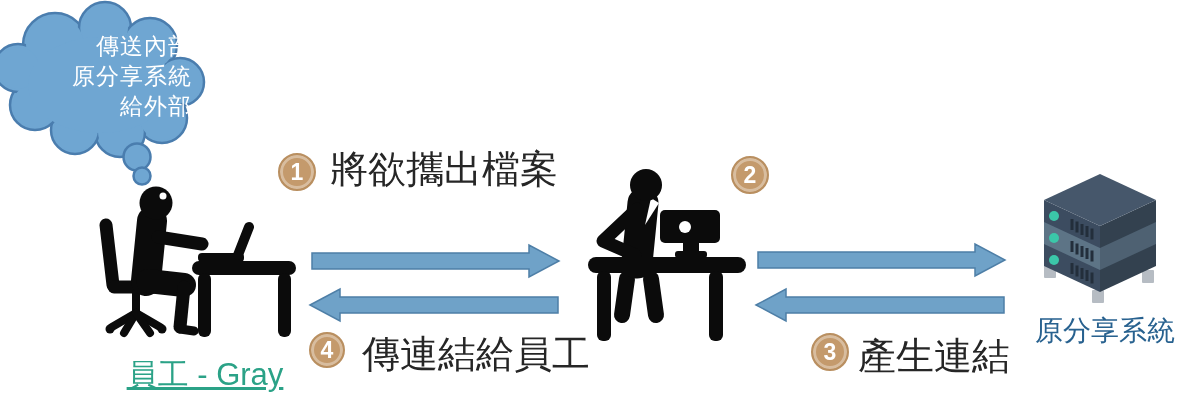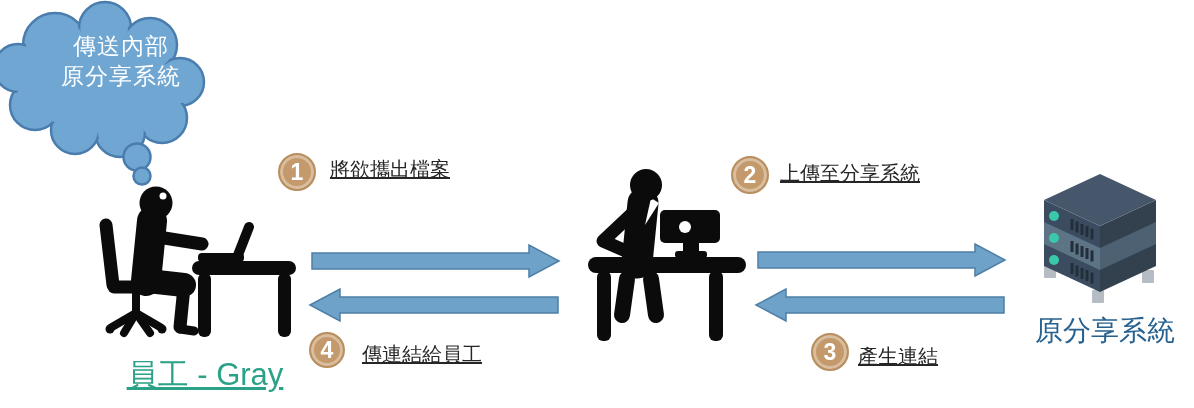--- a/index.html
+++ b/index.html
@@ -9,23 +9,23 @@
     --teal:#2BA287; --server-blue:#27618F;
     --ink:#0B0B0B; --step-text:#262626;
     --server-dark:#3C4C60; --server-darker:#33414F; --server-top:#46576B;
     --server-mid:#5D7486; --server-mid2:#4E6172; --server-led:#3BC7A9;
     --server-slot:#232E3B; --server-foot:#B6BCC3;
   }
   html,body{margin:0;padding:0;background:#fff;}
   body{font-family:"Liberation Sans","DejaVu Sans",sans-serif;}
   .stage{position:relative;width:1194px;height:408px;background:#fff;overflow:hidden;}
   .abs{position:absolute;}
-  .cloud-text{position:absolute;left:34px;top:31px;width:174px;text-align:center;
+  .cloud-text{position:absolute;left:18px;top:31px;width:174px;text-align:right;
     color:#fff;font-size:23px;line-height:30px;letter-spacing:1px;}
-  .step-text{position:absolute;color:var(--step-text);font-size:20px;line-height:41px;white-space:nowrap;text-decoration:underline;}
+  .step-text{position:absolute;color:var(--step-text);font-size:38px;line-height:41px;white-space:nowrap;}
   .badge{position:absolute;width:38px;height:38px;border-radius:50%;
     background:var(--badge);border:2px solid var(--badge-border);box-sizing:border-box;
     box-shadow:inset 0 0 0 3px rgba(255,255,255,.35);
     color:#fff;font-weight:bold;font-size:23px;display:flex;align-items:center;justify-content:center;}
   .actor-label{position:absolute;text-align:center;font-size:31px;color:var(--teal);white-space:nowrap;text-decoration:underline;}
   .server-label{position:absolute;font-size:28px;color:var(--server-blue);white-space:nowrap;}
   .arrow{position:absolute;}
   .arrow polygon{fill:var(--arrow);stroke:var(--arrow-border);stroke-width:1.5;}
   .cloud-outline{fill:var(--cloud-fill);stroke:var(--cloud-border);stroke-width:2.5;}
   .cloud-fill{fill:var(--cloud-fill);stroke:none;}
@@ -58,20 +58,21 @@
       <circle class="cloud-fill" cx="35" cy="105" r="22"></circle>
       <circle class="cloud-fill" cx="18" cy="68" r="21"></circle>
       <ellipse class="cloud-fill" cx="100" cy="85" rx="72" ry="48"></ellipse>
       <circle class="cloud-outline" cx="137" cy="157" r="13.5"></circle>
       <circle class="cloud-outline" cx="142" cy="176" r="8.5"></circle>
     </g>
   </svg>
   <div class="cloud-text">
     <div>傳送內部</div>
     <div>原分享系統</div>
+    <div>給外部</div>
   </div>
 
   <svg class="abs" style="left:72px;top:183px" width="230" height="162" viewBox="0 0 230 162">
     <line class="fig-line" x1="34" y1="42" x2="41" y2="102" stroke-width="13"></line>
     <line class="fig-line" x1="42" y1="104" x2="86" y2="104" stroke-width="13"></line>
     <line class="fig-line" x1="64" y1="110" x2="64" y2="130" stroke-width="8"></line>
     <line class="fig-line" x1="64" y1="130" x2="40" y2="144" stroke-width="8"></line>
     <line class="fig-line" x1="64" y1="130" x2="88" y2="144" stroke-width="8"></line>
     <line class="fig-line" x1="64" y1="130" x2="52" y2="150" stroke-width="8"></line>
     <line class="fig-line" x1="64" y1="130" x2="78" y2="150" stroke-width="8"></line>
@@ -164,21 +165,20 @@
       <span>3</span>
     </div>
   <div class="badge" style="left:309px;top:332px;width:36px;height:36px">
       <span>4</span>
     </div>
 
   <div class="step-text" style="left:330px;top:149px">
     <div>將欲攜出檔案</div>
   </div>
   <div class="step-text" style="left:780px;top:153px">
-    <div>上傳至分享系統</div>
   </div>
   <div class="step-text" style="left:858px;top:336px">
     <div>產生連結</div>
   </div>
   <div class="step-text" style="left:362px;top:334px">
     <div>傳連結給員工</div>
   </div>
 
 </div>
 

